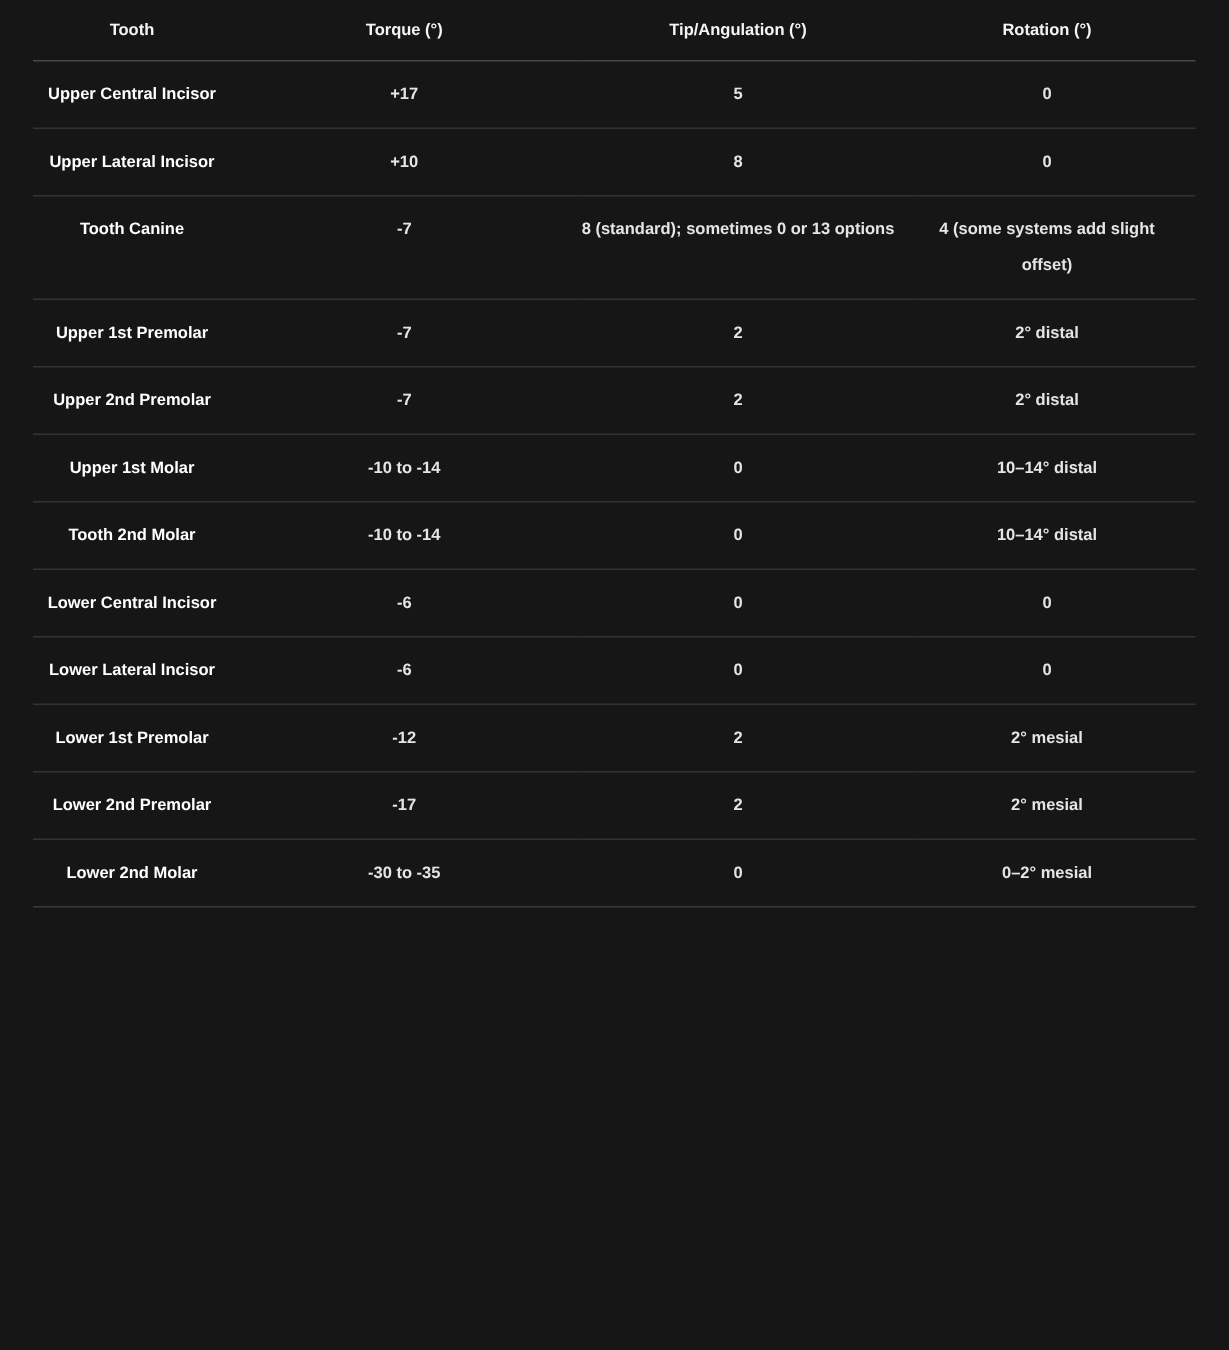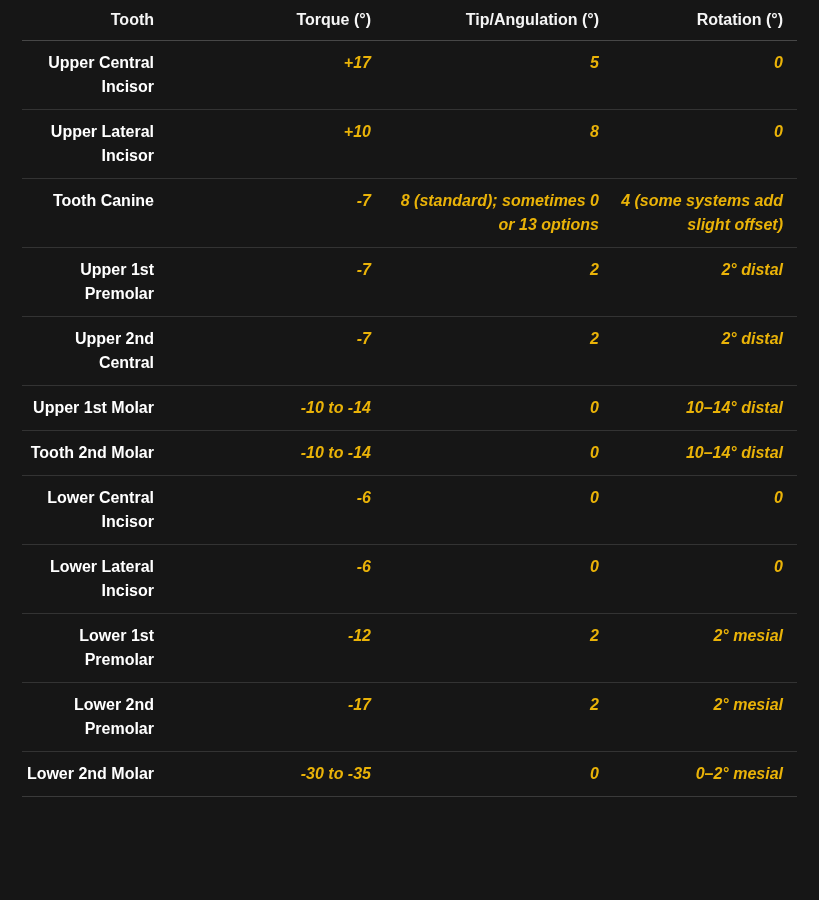--- a/index.html
+++ b/index.html
@@ -22,40 +22,39 @@
   table.data-table {
     width: 100%;
     border-collapse: collapse;
     table-layout: fixed;
   }
   col.c1 { width: 146px; }
   col.c2 { width: 217px; }
   col.c3 { width: 228px; }
   col.c4 { width: auto; }
   th, td {
-    text-align: right;
+    text-align: center;
     vertical-align: top;
-    font-size: 16px;
+    font-size: 11px;
     line-height: 24px;
     font-weight: 600;
     padding: 10px 14px 10px 0;
     border-bottom: 1px solid #333333;
   }
   thead th {
     color: #f5f5f5;
     padding-top: 8px;
     padding-bottom: 8px;
     border-bottom: 1px solid #474747;
   }
   tbody th {
     color: #ffffff;
   }
   tbody td {
-    color: #eab308;
-    font-style: italic;
+    color: #e5e5e5;
   }
   tbody tr:last-child th,
   tbody tr:last-child td {
     border-bottom: 1px solid #3a3a3a;
   }
 </style>
 </head>
 <body>
 
 <div class="table-wrap">
@@ -93,21 +92,21 @@
           <td>8 (standard); sometimes 0 or 13 options</td>
           <td>4 (some systems add slight offset)</td>
         </tr>
         <tr>
           <th scope="row">Upper 1st Premolar</th>
           <td>-7</td>
           <td>2</td>
           <td>2° distal</td>
         </tr>
         <tr>
-          <th scope="row">Upper 2nd Central</th>
+          <th scope="row">Upper 2nd Premolar</th>
           <td>-7</td>
           <td>2</td>
           <td>2° distal</td>
         </tr>
         <tr>
           <th scope="row">Upper 1st Molar</th>
           <td>-10 to -14</td>
           <td>0</td>
           <td>10–14° distal</td>
         </tr>

